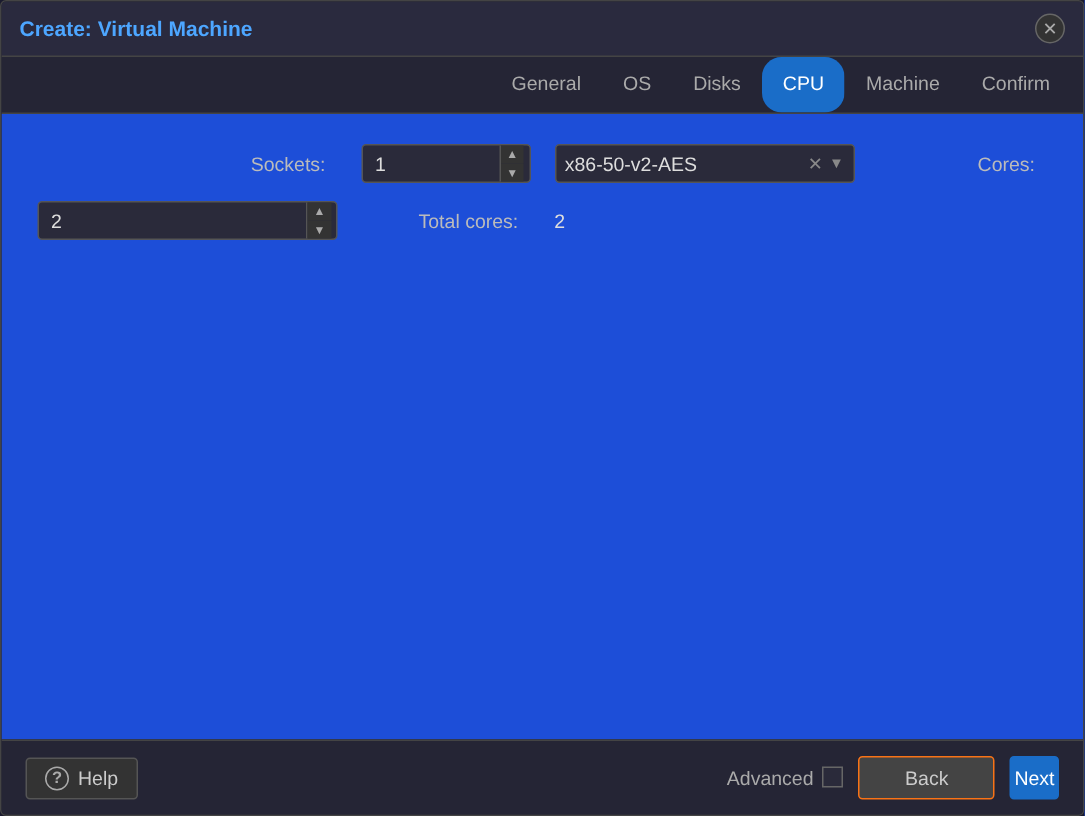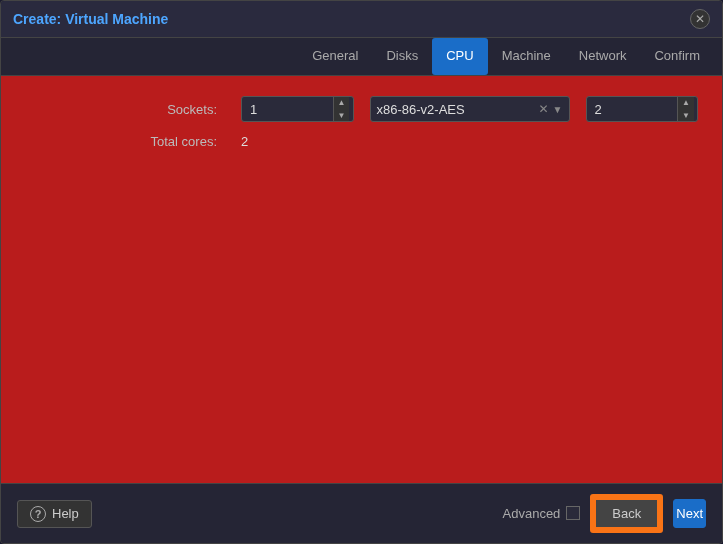--- a/index.html
+++ b/index.html
@@ -62,25 +62,25 @@
       padding: 10px 14px;
       cursor: pointer;
       color: #aaa;
       font-size: 13px;
       border-bottom: 2px solid transparent;
       white-space: nowrap;
     }
     .tab.active {
       color: #fff;
       background: #1a6dc8;
-      border-radius: 3px;
+      border-radius: 13px;
     }
     .content {
       flex: 1;
-      background: #b91c1c;
+      background: #1d4ed8;
       padding: 20px 24px;
       overflow: auto;
     }
     .form-grid {
       display: grid;
       grid-template-columns: 200px 1fr 200px 1fr;
       gap: 12px 16px;
       align-items: center;
     }
     .form-label {
@@ -199,24 +199,24 @@
     }
     .advanced-checkbox {
       width: 14px;
       height: 14px;
       border: 1px solid #666;
       background: #2a2a3a;
       cursor: pointer;
     }
     .back-btn {
       background: #444;
-      border: 6px solid #f97316;
+      border: 1px solid #f97316;
       border-radius: 3px;
       color: #ccc;
-      padding: 6px 16px;
+      padding: 6px 30px;
       cursor: pointer;
       font-size: 13px;
     }
     .next-btn {
       background: #1a6dc8;
       border: 1px solid #1a6dc8;
       border-radius: 3px;
       color: #fff;
       padding: 6px 2px;
       cursor: pointer;
@@ -228,47 +228,48 @@
 
 <div class="dialog">
 
   <div class="title-bar">
     <span class="title-bar-title">Create: Virtual Machine</span>
     <div class="close-btn">✕</div>
   </div>
 
   <div class="tabs">
     <div class="tab">General</div>
+    <div class="tab">OS</div>
     <div class="tab">Disks</div>
     <div class="tab active">CPU</div>
     <div class="tab">Machine</div>
-    <div class="tab">Network</div>
     <div class="tab">Confirm</div>
   </div>
 
   <div class="content">
     <div class="form-grid">
 
       <div class="form-label">Sockets:</div>
       <div class="spinner-input">
         <input type="text" value="1" style="">
         <div class="spinner-arrows">
           <div class="spinner-up">▲</div>
           <div class="spinner-down">▼</div>
         </div>
       </div>
 
       <div class="type-select">
-        <span class="type-select-value">x86-86-v2-AES</span>
+        <span class="type-select-value">x86-50-v2-AES</span>
         <div class="type-select-actions">
           <span class="type-clear">✕</span>
           <span class="type-dropdown">▼</span>
         </div>
       </div>
 
+      <div class="form-label">Cores:</div>
       <div class="spinner-input">
         <input type="text" value="2" style="">
         <div class="spinner-arrows">
           <div class="spinner-up">▲</div>
           <div class="spinner-down">▼</div>
         </div>
       </div>
 
       <div class="form-label">Total cores:</div>
       <div class="total-cores-value">2</div>

